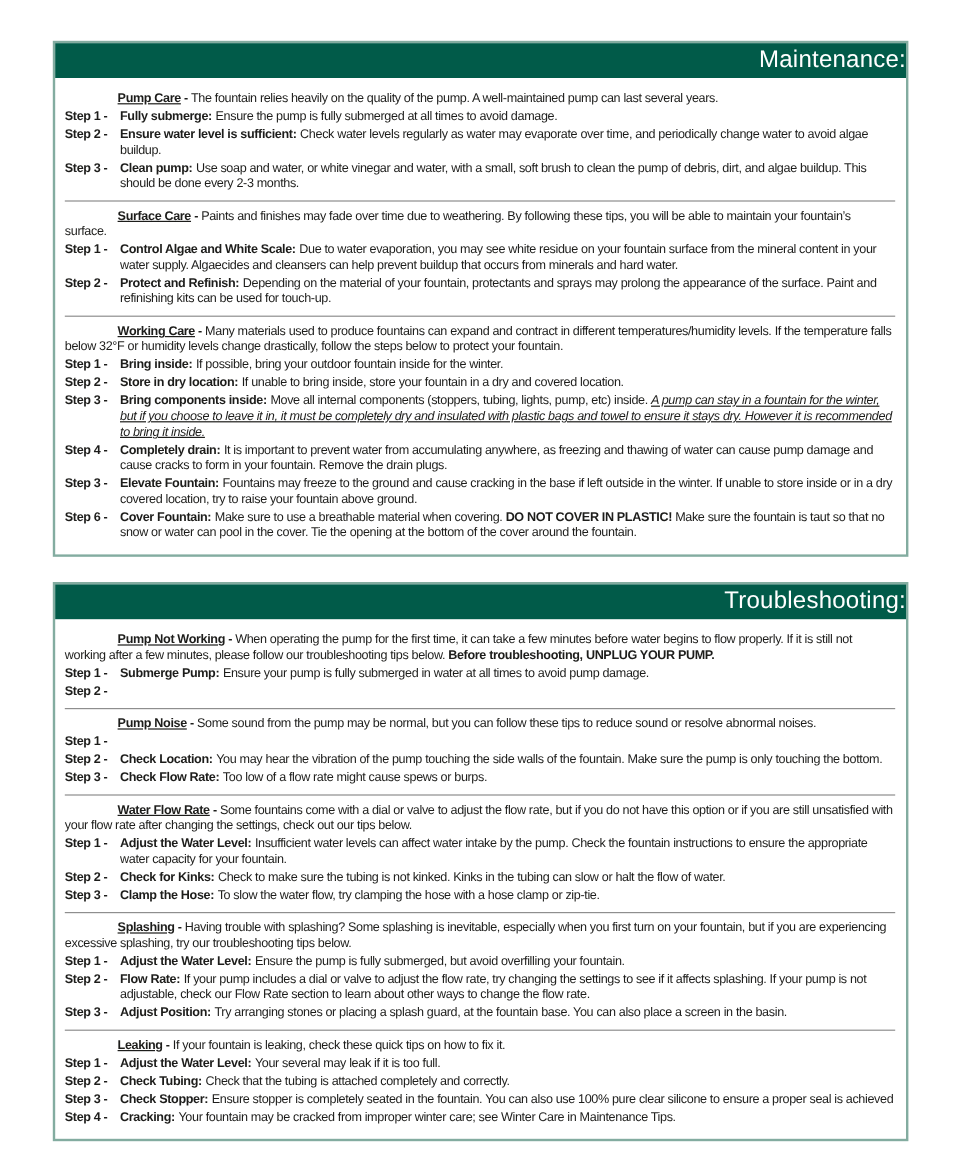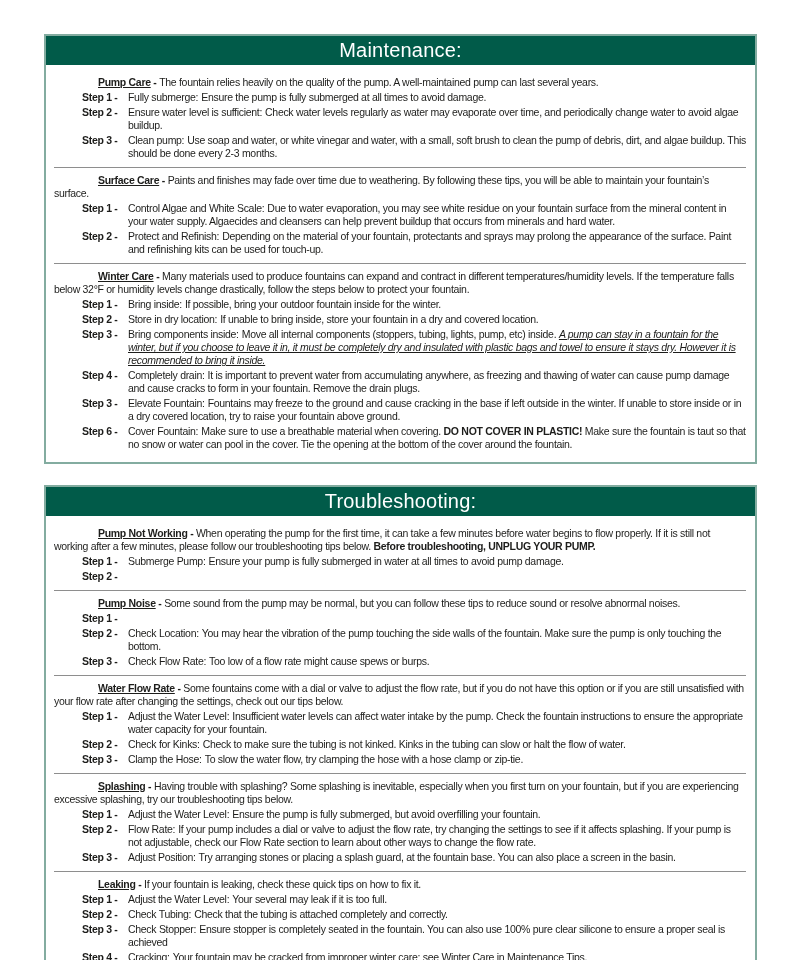--- a/index.html
+++ b/index.html
@@ -13,33 +13,33 @@
     font-family:"Liberation Sans",sans-serif;color:var(--text);
     padding-top:34px;
   }
   .panel{
     width:713px;margin-left:44px;background:#fff;
     border:2px solid var(--border);
   }
   .panel + .panel{margin-top:21px;}
   .panel-header{
     background:var(--header-bg);color:var(--title-color);
-    text-align:center;height:29px;line-height:29px;
+    text-align:right;height:29px;line-height:29px;
   }
   .panel-title{font-size:20px;letter-spacing:0.2px;}
   .panel-body{
     padding:11px 9px 11px 8px;
     font-size:10.5px;line-height:13px;letter-spacing:-0.3px;
   }
   .group-intro{margin:0 0 1px 0;}
   .heading{font-weight:bold;text-decoration:underline;padding-left:44px;}
   .step{display:flex;margin-top:2px;}
-  .step-label{font-weight:bold;flex:none;width:46px;margin-left:28px;}
+  .step-label{font-weight:bold;flex:none;width:46px;}
   .step-body{flex:1;}
-  .step-name{font-weight:normal;margin-right:3px;}
+  .step-name{font-weight:bold;margin-right:3px;}
   .b{font-weight:bold;}
   .i{font-style:italic;text-decoration:underline;}
   hr.divider{
     border:none;border-top:1px solid var(--divider);
     margin:7px 0 6px 0;
   }
 </style>
 </head>
 <body>
 
@@ -69,21 +69,21 @@
             <span class="step-label">Step 1 -</span>
             <span class="step-body"><span class="step-name">Control Algae and White Scale:</span><span>Due to water evaporation, you may see white residue on your fountain surface from the mineral content in your water supply. Algaecides and cleansers can help prevent buildup that occurs from minerals and hard water.</span></span>
           </div>
           <div class="step">
             <span class="step-label">Step 2 -</span>
             <span class="step-body"><span class="step-name">Protect and Refinish:</span><span>Depending on the material of your fountain, protectants and sprays may prolong the appearance of the surface. Paint and refinishing kits can be used for touch-up.</span></span>
           </div>
         </div>
         <hr class="divider">
         <div class="group">
-          <p class="group-intro"><span class="heading">Winter Care</span><span class="b"> - </span><span>Many materials used to produce fountains can expand and contract in different temperatures/humidity levels. If the temperature falls below 32°F or humidity levels change drastically, follow the steps below to protect your fountain.</span></p>
+          <p class="group-intro"><span class="heading">Working Care</span><span class="b"> - </span><span>Many materials used to produce fountains can expand and contract in different temperatures/humidity levels. If the temperature falls below 32°F or humidity levels change drastically, follow the steps below to protect your fountain.</span></p>
           <div class="step">
             <span class="step-label">Step 1 -</span>
             <span class="step-body"><span class="step-name">Bring inside:</span><span>If possible, bring your outdoor fountain inside for the winter.</span></span>
           </div>
           <div class="step">
             <span class="step-label">Step 2 -</span>
             <span class="step-body"><span class="step-name">Store in dry location:</span><span>If unable to bring inside, store your fountain in a dry and covered location.</span></span>
           </div>
           <div class="step">
             <span class="step-label">Step 3 -</span>

